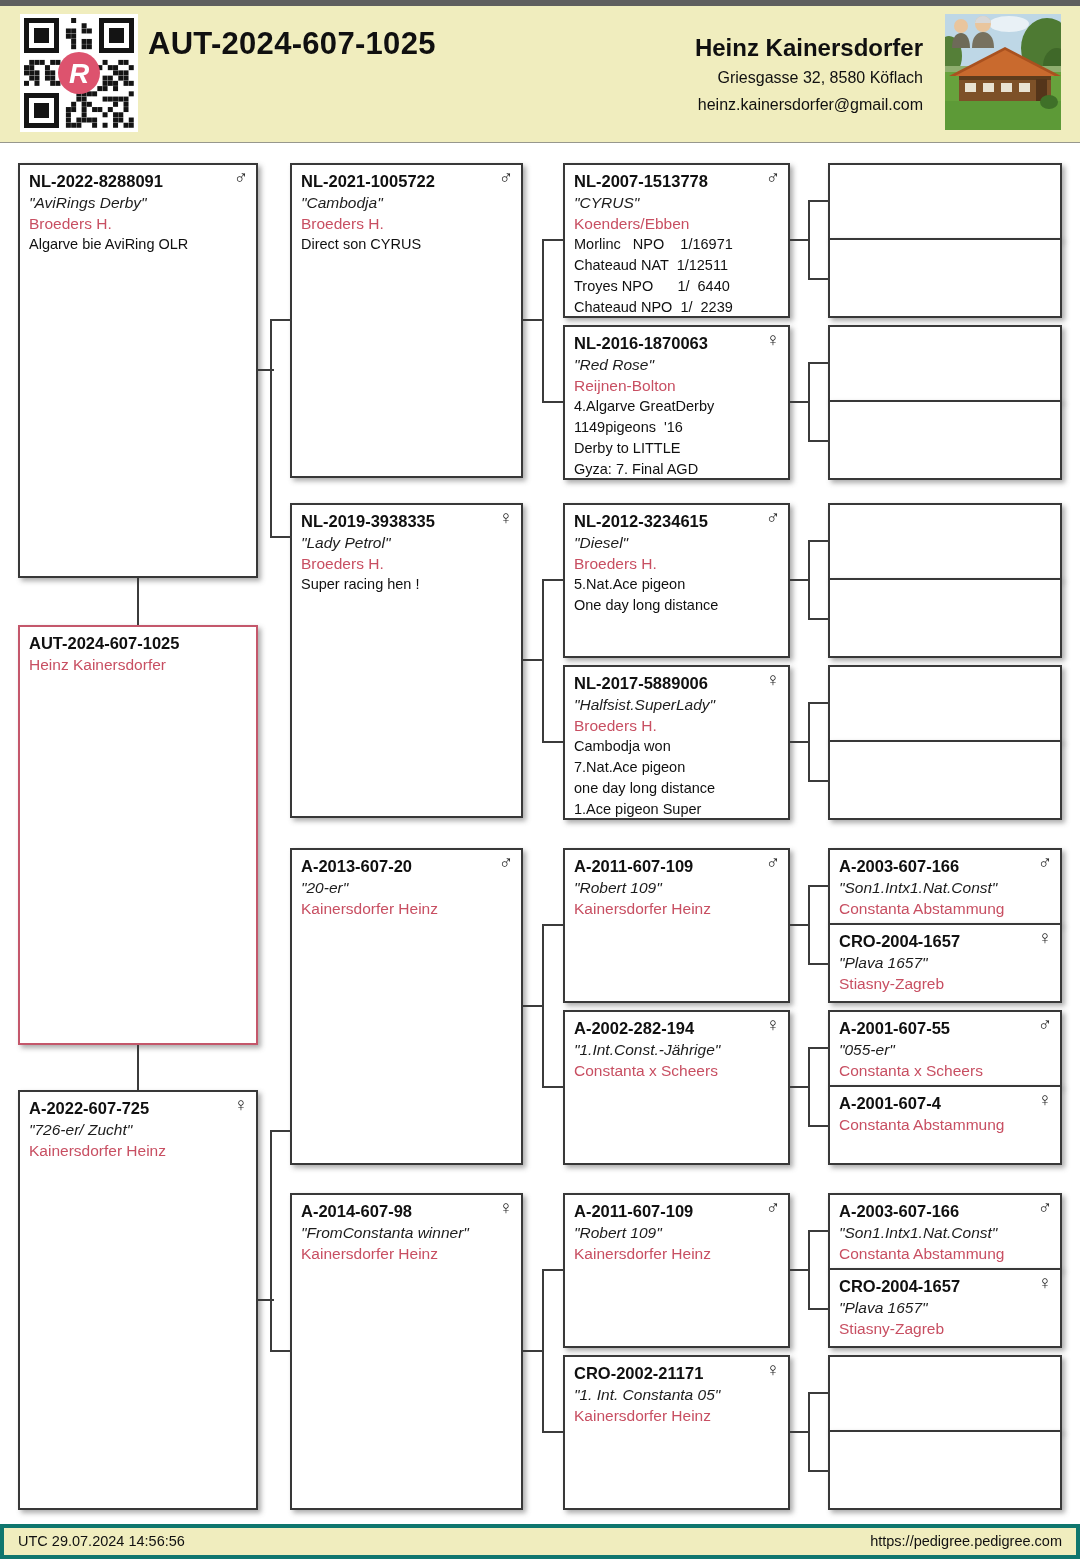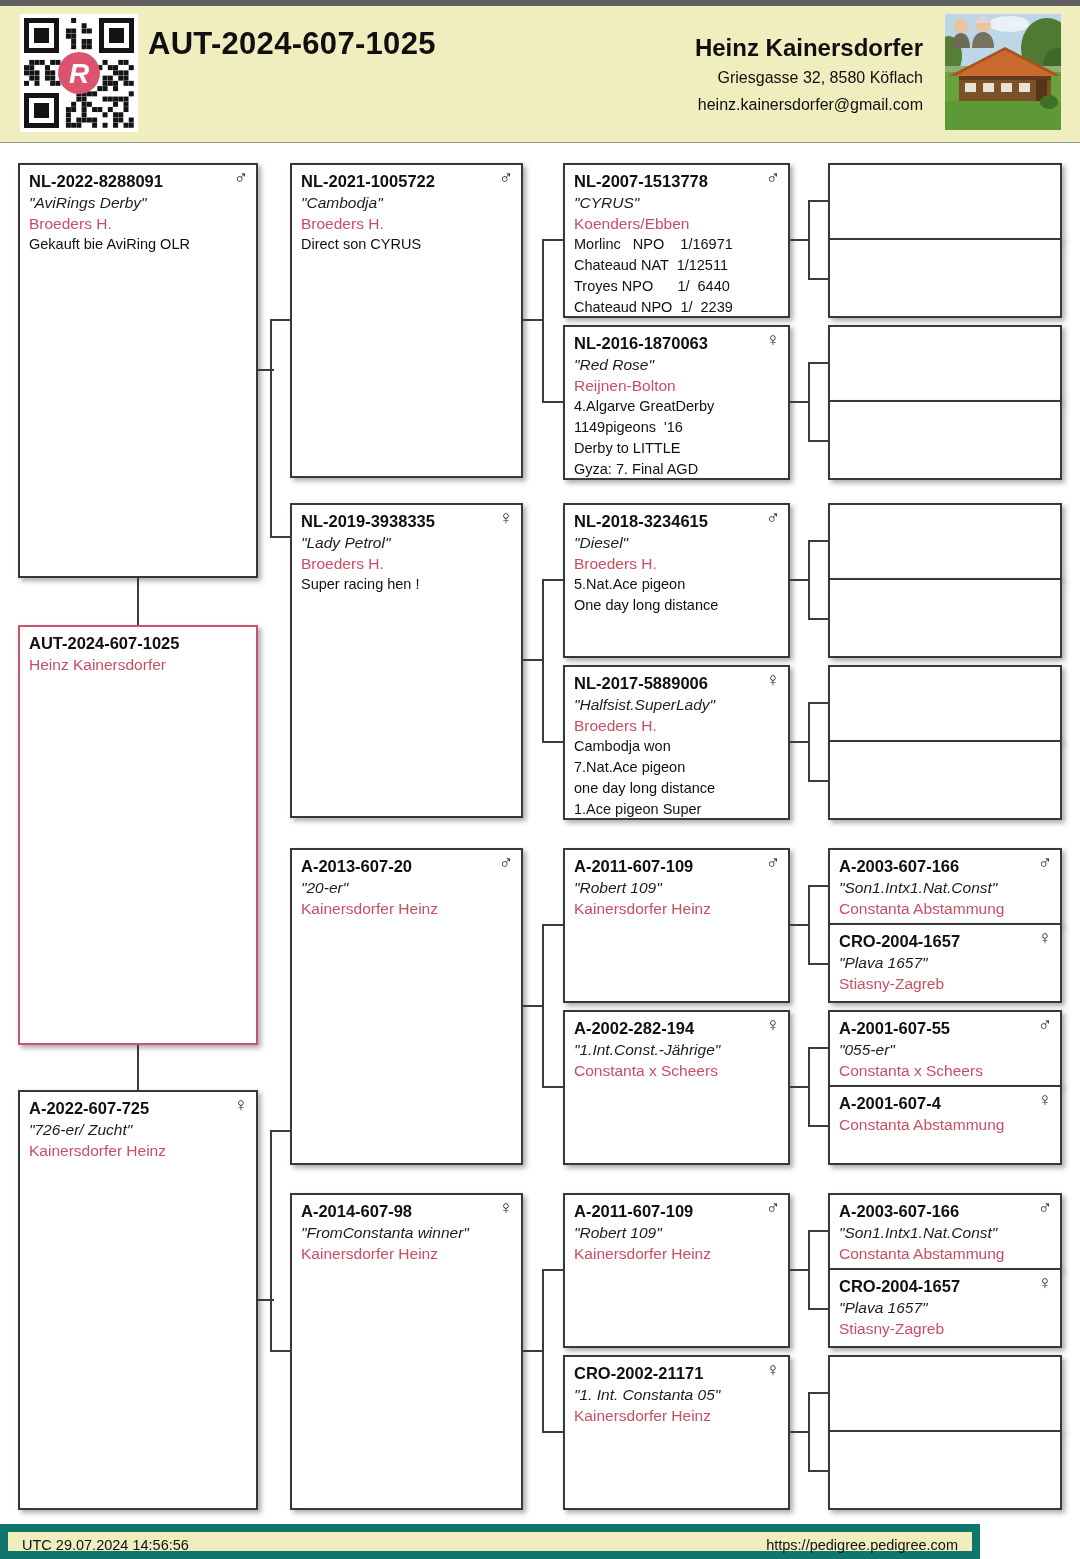--- a/index.html
+++ b/index.html
@@ -6,22 +6,22 @@
   html,body{margin:0;padding:0;background:#fff;}
   #canvas{position:relative;width:1080px;height:1559px;background:#ffffff;
           font-family:"Liberation Sans",sans-serif;overflow:hidden;}
 
   
   .topbar{position:absolute;left:0;top:0;width:1080px;height:6px;background:#5f5f5f;}
 
   
   .header{position:absolute;left:0;top:6px;width:1080px;height:137px;background:#f0edbe;
           border-bottom:1px solid #97978d;box-sizing:border-box;}
-  .footer{position:absolute;left:0;top:1524px;width:980px;height:35px;background:#f0edbe;
-          border:8px solid #0f766e;box-sizing:border-box;}
+  .footer{position:absolute;left:0;top:1524px;width:1080px;height:35px;background:#f0edbe;
+          border:4px solid #0f766e;box-sizing:border-box;}
   .ft-left{position:absolute;left:14px;top:5px;font-size:14.5px;color:#111;}
   .ft-right{position:absolute;right:14px;top:5px;font-size:14.5px;color:#111;}
 
   .qr{position:absolute;left:20px;top:8px;width:118px;height:118px;background:#fff;display:block;}
   .title{position:absolute;left:148px;top:20px;font-size:31px;font-weight:700;color:#101010;letter-spacing:.3px;}
 
   .owner{position:absolute;right:157px;top:28px;text-align:right;}
   .oname{font-size:24px;font-weight:700;color:#101010;line-height:28px;}
   .oline{font-size:16px;color:#101010;line-height:22px;margin-top:5px;}
   .photo{position:absolute;left:945px;top:8px;width:116px;height:116px;display:block;}
@@ -198,21 +198,21 @@
       <path d="M38 2a8 8 0 0 1 8 7l-16 0a8 8 0 0 1 8-7z" fill="#d8d8d8"></path>
       <path d="M27 34c0-11 5-16 11-16s11 5 11 16z" fill="#77715f"></path>
     </svg>
   </div>
 
   <div class="pbox" style="left:18px;top:163px;width:240px;height:415px">
     <span class="sex">♂</span>
     <div class="ring">NL-2022-8288091</div>
     <div class="pname">"AviRings Derby"</div>
     <div class="breeder">Broeders H.</div>
-    <div class="detail">Gekauft bie AviRing OLR</div>
+    <div class="detail">Algarve bie AviRing OLR</div>
   </div>
 
   <div class="pbox subject-box" style="left:18px;top:625px;width:240px;height:420px">
     <div class="ring">AUT-2024-607-1025</div>
     <div class="breeder">Heinz Kainersdorfer</div>
   </div>
 
   <div class="pbox" style="left:18px;top:1090px;width:240px;height:420px">
     <span class="sex">♀</span>
     <div class="ring">A-2022-607-725</div>
@@ -267,21 +267,21 @@
     <div class="pname">"Red Rose"</div>
     <div class="breeder">Reijnen-Bolton</div>
     <div class="detail">4.Algarve GreatDerby</div>
     <div class="detail">1149pigeons  '16</div>
     <div class="detail">Derby to LITTLE</div>
     <div class="detail">Gyza: 7. Final AGD</div>
   </div>
 
   <div class="pbox" style="left:563px;top:503px;width:227px;height:155px">
     <span class="sex">♂</span>
-    <div class="ring">NL-2018-3234615</div>
+    <div class="ring">NL-2012-3234615</div>
     <div class="pname">"Diesel"</div>
     <div class="breeder">Broeders H.</div>
     <div class="detail">5.Nat.Ace pigeon</div>
     <div class="detail">One day long distance</div>
   </div>
 
   <div class="pbox" style="left:563px;top:665px;width:227px;height:155px">
     <span class="sex">♀</span>
     <div class="ring">NL-2017-5889006</div>
     <div class="pname">"Halfsist.SuperLady"</div>

